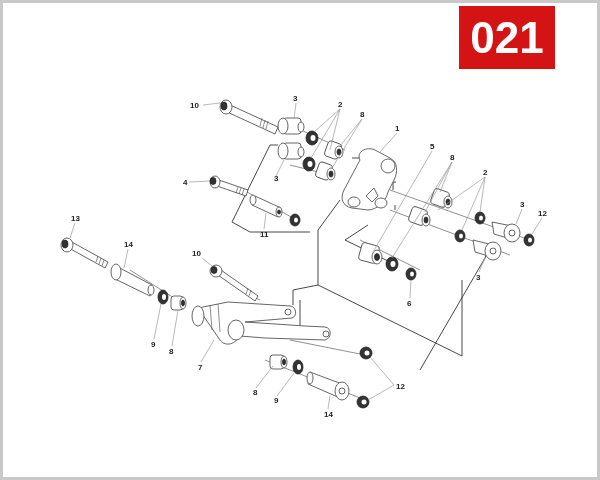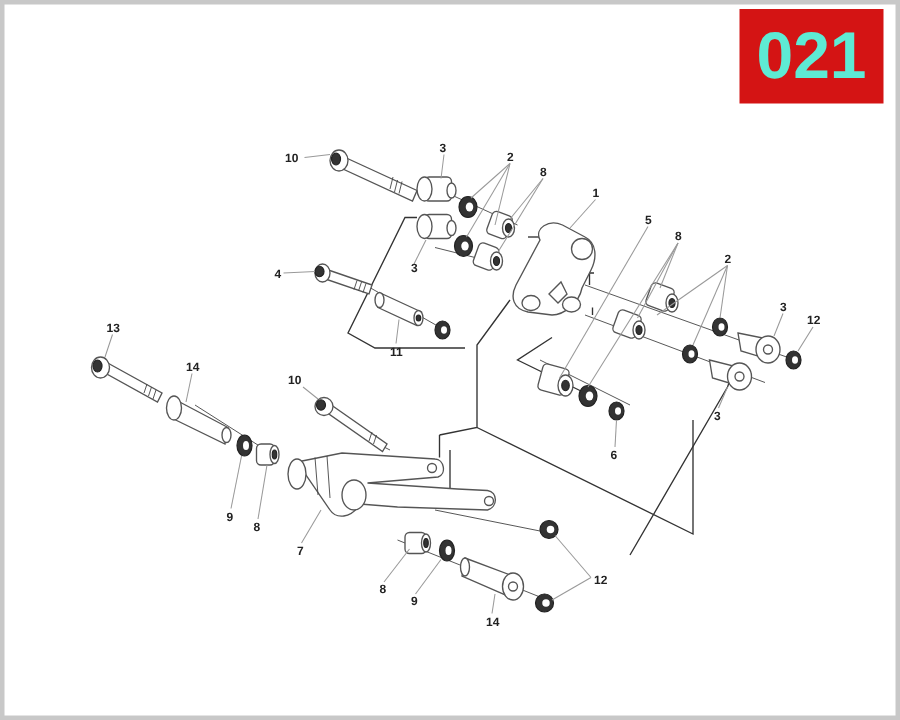--- a/index.html
+++ b/index.html
@@ -1,18 +1,18 @@
 <!DOCTYPE html>
 <html><head>
   <meta charset="utf-8">
   <style>
     html, body { margin: 0; padding: 0; background: #ffffff; }
     body { width: 600px; height: 480px; position: relative; overflow: hidden; font-family: "Liberation Sans", sans-serif; }
     .frame { position: absolute; left: 0; top: 0; width: 600px; height: 480px; box-sizing: border-box; border-left: 3px solid #c8c8c8; border-top: 3px solid #c8c8c8; border-right: 3px solid #c8c8c8; border-bottom: 3px solid #c8c8c8; background: #fff; }
-    .badge { position: absolute; left: 459px; top: 6px; width: 96px; height: 63px; background: #d41414; color: #5eead4; font-family: "Liberation Sans", sans-serif; font-weight: bold; font-size: 44px; line-height: 63px; text-align: center; letter-spacing: 0px; margin-left: 34px; }
+    .badge { position: absolute; left: 459px; top: 6px; width: 96px; height: 63px; background: #d41414; color: #ffffff; font-family: "Liberation Sans", sans-serif; font-weight: bold; font-size: 44px; line-height: 63px; text-align: center; letter-spacing: 0px; }
     svg.diagram { position: absolute; left: 0; top: 0; width: 600px; height: 480px; }
     .lbl { font-family: "Liberation Sans", sans-serif; font-size: 8px; font-weight: bold; fill: #222; }
     .lead { stroke: #999; stroke-width: 0.7; fill: none; }
     .grp { stroke: #333; stroke-width: 0.9; fill: none; }
     .part { fill: #fff; stroke: #555; stroke-width: 0.9; }
     .dark { fill: #333; stroke: #222; stroke-width: 0.8; }
     .axis { stroke: #444; stroke-width: 0.6; fill: none; }
   </style>
 </head>
 <body>

